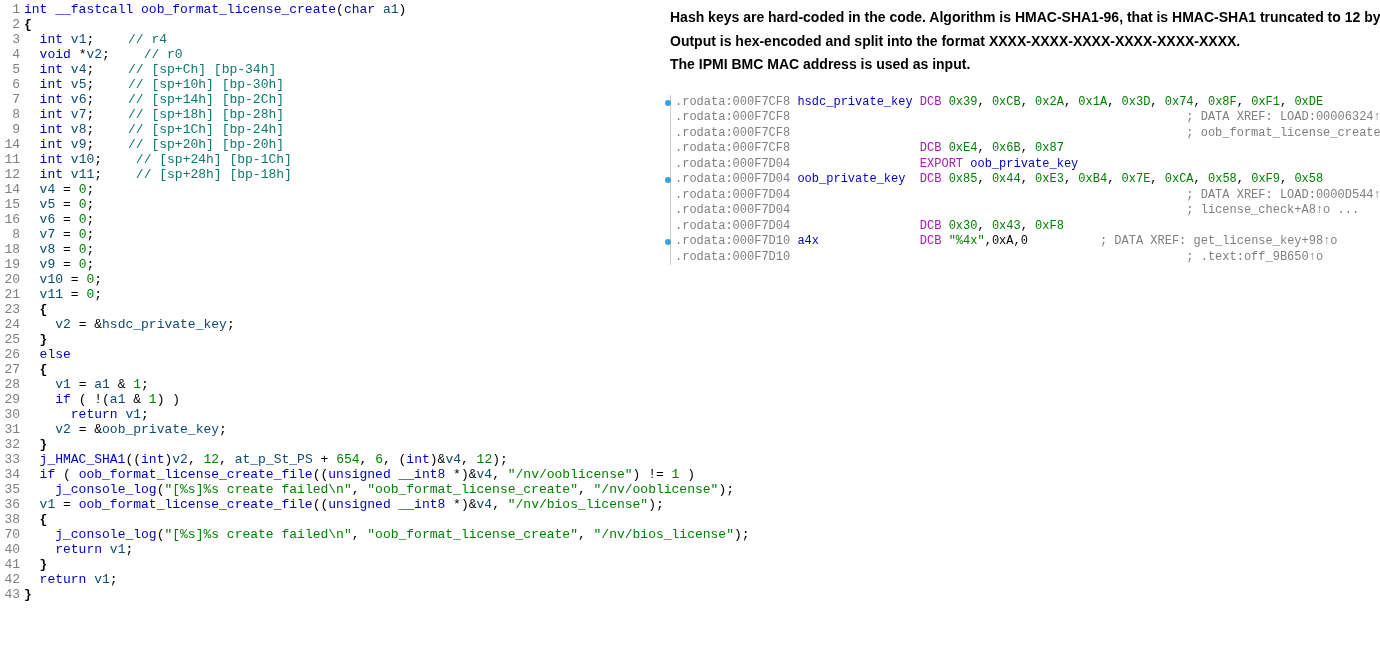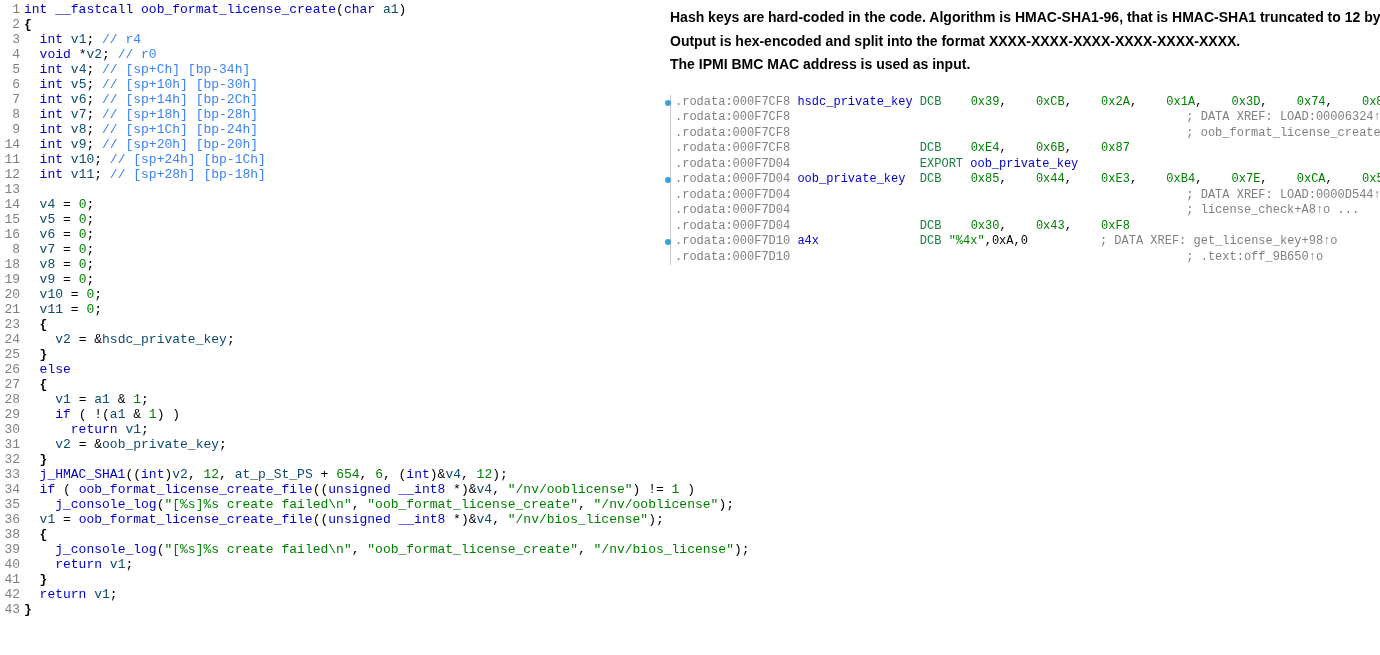--- a/index.html
+++ b/index.html
@@ -41,21 +41,21 @@
   }
   .code {
     padding-left: 2px;
   }
   .kw { color: #0000cc; font-weight: normal; }
   .type { color: #0000cc; }
   .func { color: #0000cc; }
   .var { color: #0c4a6e; text-align: right; }
   .num { color: #008000; }
   .str { color: #008000; }
-  .cmt { color: #3b82f6; }
+  .cmt { color: #0f766e; margin-left: 26px; }
   .brace { color: #000; font-weight: bold;}
   .annotation {
     font-family: 'Segoe UI', Arial, sans-serif;
     font-size: 14px;
     font-weight: bold;
     color: #000;
     margin-bottom: 4px;
     line-height: 1.4;
   }
   .disasm {
@@ -64,22 +64,22 @@
     padding-left: 4px;
     font-size: 12px;
     line-height: 15.5px;
   }
   .disasm-line {
     white-space: pre;
     position: relative;
   }
   .seg { color: #808080; }
   .sym { color: #0000cc; }
-  .dcb { color: #15803d; }
-  .hex { color: #008000; margin-left: 22px; }
+  .dcb { color: #a21caf; }
+  .hex { color: #008000; }
   .xref { color: #808080; }
   .bp-dot {
     display: inline-block;
     width: 6px;
     height: 6px;
     border-radius: 50%;
     background: #3aa0e0;
     position: absolute;
     left: -10px;
     top: 5px;
@@ -95,21 +95,20 @@
       <div class="code-line"><span class="line-num">3</span><span class="code">  <span class="type">int</span> <span class="var">v1</span>; <span class="cmt">// r4</span></span></div>
       <div class="code-line"><span class="line-num">4</span><span class="code">  <span class="type">void</span> *<span class="var">v2</span>; <span class="cmt">// r0</span></span></div>
       <div class="code-line"><span class="line-num">5</span><span class="code">  <span class="type">int</span> <span class="var">v4</span>; <span class="cmt">// [sp+Ch] [bp-34h]</span></span></div>
       <div class="code-line"><span class="line-num">6</span><span class="code">  <span class="type">int</span> <span class="var">v5</span>; <span class="cmt">// [sp+10h] [bp-30h]</span></span></div>
       <div class="code-line"><span class="line-num">7</span><span class="code">  <span class="type">int</span> <span class="var">v6</span>; <span class="cmt">// [sp+14h] [bp-2Ch]</span></span></div>
       <div class="code-line"><span class="line-num">8</span><span class="code">  <span class="type">int</span> <span class="var">v7</span>; <span class="cmt">// [sp+18h] [bp-28h]</span></span></div>
       <div class="code-line"><span class="line-num">9</span><span class="code">  <span class="type">int</span> <span class="var">v8</span>; <span class="cmt">// [sp+1Ch] [bp-24h]</span></span></div>
       <div class="code-line"><span class="line-num">14</span><span class="code">  <span class="type">int</span> <span class="var">v9</span>; <span class="cmt">// [sp+20h] [bp-20h]</span></span></div>
       <div class="code-line"><span class="line-num">11</span><span class="code">  <span class="type">int</span> <span class="var">v10</span>; <span class="cmt">// [sp+24h] [bp-1Ch]</span></span></div>
       <div class="code-line"><span class="line-num">12</span><span class="code">  <span class="type">int</span> <span class="var">v11</span>; <span class="cmt">// [sp+28h] [bp-18h]</span></span></div>
-      <div class="code-line"><span class="line-num">13</span><span class="code"><span class="brace"></span></span></div>
       <div class="code-line"><span class="line-num">14</span><span class="code">  <span class="var">v4</span> = <span class="num">0</span>;</span></div>
       <div class="code-line"><span class="line-num">15</span><span class="code">  <span class="var">v5</span> = <span class="num">0</span>;</span></div>
       <div class="code-line"><span class="line-num">16</span><span class="code">  <span class="var">v6</span> = <span class="num">0</span>;</span></div>
       <div class="code-line"><span class="line-num">8</span><span class="code">  <span class="var">v7</span> = <span class="num">0</span>;</span></div>
       <div class="code-line"><span class="line-num">18</span><span class="code">  <span class="var">v8</span> = <span class="num">0</span>;</span></div>
       <div class="code-line"><span class="line-num">19</span><span class="code">  <span class="var">v9</span> = <span class="num">0</span>;</span></div>
       <div class="code-line"><span class="line-num">20</span><span class="code">  <span class="var">v10</span> = <span class="num">0</span>;</span></div>
       <div class="code-line"><span class="line-num">21</span><span class="code">  <span class="var">v11</span> = <span class="num">0</span>;</span></div>
       <div class="code-line"><span class="line-num">23</span><span class="code"><span class="brace">  {</span></span></div>
       <div class="code-line"><span class="line-num">24</span><span class="code">    <span class="var">v2</span> = &amp;<span class="var">hsdc_private_key</span>;</span></div>
@@ -119,21 +118,21 @@
       <div class="code-line"><span class="line-num">28</span><span class="code">    <span class="var">v1</span> = <span class="var">a1</span> &amp; <span class="num">1</span>;</span></div>
       <div class="code-line"><span class="line-num">29</span><span class="code">    <span class="kw">if</span> ( !(<span class="var">a1</span> &amp; <span class="num">1</span>) )</span></div>
       <div class="code-line"><span class="line-num">30</span><span class="code">      <span class="kw">return</span> <span class="var">v1</span>;</span></div>
       <div class="code-line"><span class="line-num">31</span><span class="code">    <span class="var">v2</span> = &amp;<span class="var">oob_private_key</span>;</span></div>
       <div class="code-line"><span class="line-num">32</span><span class="code"><span class="brace">  }</span></span></div>
       <div class="code-line"><span class="line-num">33</span><span class="code">  <span class="func">j_HMAC_SHA1</span>((<span class="type">int</span>)<span class="var">v2</span>, <span class="num">12</span>, <span class="var">at_p_St_PS</span> + <span class="num">654</span>, <span class="num">6</span>, (<span class="type">int</span>)&amp;<span class="var">v4</span>, <span class="num">12</span>);</span></div>
       <div class="code-line"><span class="line-num">34</span><span class="code">  <span class="kw">if</span> ( <span class="func">oob_format_license_create_file</span>((<span class="type">unsigned __int8</span> *)&amp;<span class="var">v4</span>, <span class="str">"/nv/ooblicense"</span>) != <span class="num">1</span> )</span></div>
       <div class="code-line"><span class="line-num">35</span><span class="code">    <span class="func">j_console_log</span>(<span class="str">"[%s]%s create failed\n"</span>, <span class="str">"oob_format_license_create"</span>, <span class="str">"/nv/ooblicense"</span>);</span></div>
       <div class="code-line"><span class="line-num">36</span><span class="code">  <span class="var">v1</span> = <span class="func">oob_format_license_create_file</span>((<span class="type">unsigned __int8</span> *)&amp;<span class="var">v4</span>, <span class="str">"/nv/bios_license"</span>);</span></div>
       <div class="code-line"><span class="line-num">38</span><span class="code"><span class="brace">  {</span></span></div>
-      <div class="code-line"><span class="line-num">39</span><span class="code">    <span class="func">j_console_log</span>(<span class="str">"[%s]%s create failed\n"</span>, <span class="str">"oob_format_license_create"</span>, <span class="str">"/nv/bios_license"</span>);</span></div>
+      <div class="code-line"><span class="line-num">70</span><span class="code">    <span class="func">j_console_log</span>(<span class="str">"[%s]%s create failed\n"</span>, <span class="str">"oob_format_license_create"</span>, <span class="str">"/nv/bios_license"</span>);</span></div>
       <div class="code-line"><span class="line-num">40</span><span class="code">    <span class="kw">return</span> <span class="var">v1</span>;</span></div>
       <div class="code-line"><span class="line-num">41</span><span class="code"><span class="brace">  }</span></span></div>
       <div class="code-line"><span class="line-num">42</span><span class="code">  <span class="kw">return</span> <span class="var">v1</span>;</span></div>
       <div class="code-line"><span class="line-num">43</span><span class="code"><span class="brace">}</span></span></div>
     </div>
   <div class="right-pane">
     <div class="annotation">Hash keys are hard-coded in the code. Algorithm is HMAC-SHA1-96, that is HMAC-SHA1 truncated to 12 bytes.</div>
     <div class="annotation">Output is hex-encoded and split into the format XXXX-XXXX-XXXX-XXXX-XXXX-XXXX.</div>
     <div class="annotation">The IPMI BMC MAC address is used as input.</div>
     <div class="disasm" id="disasm-pane">

